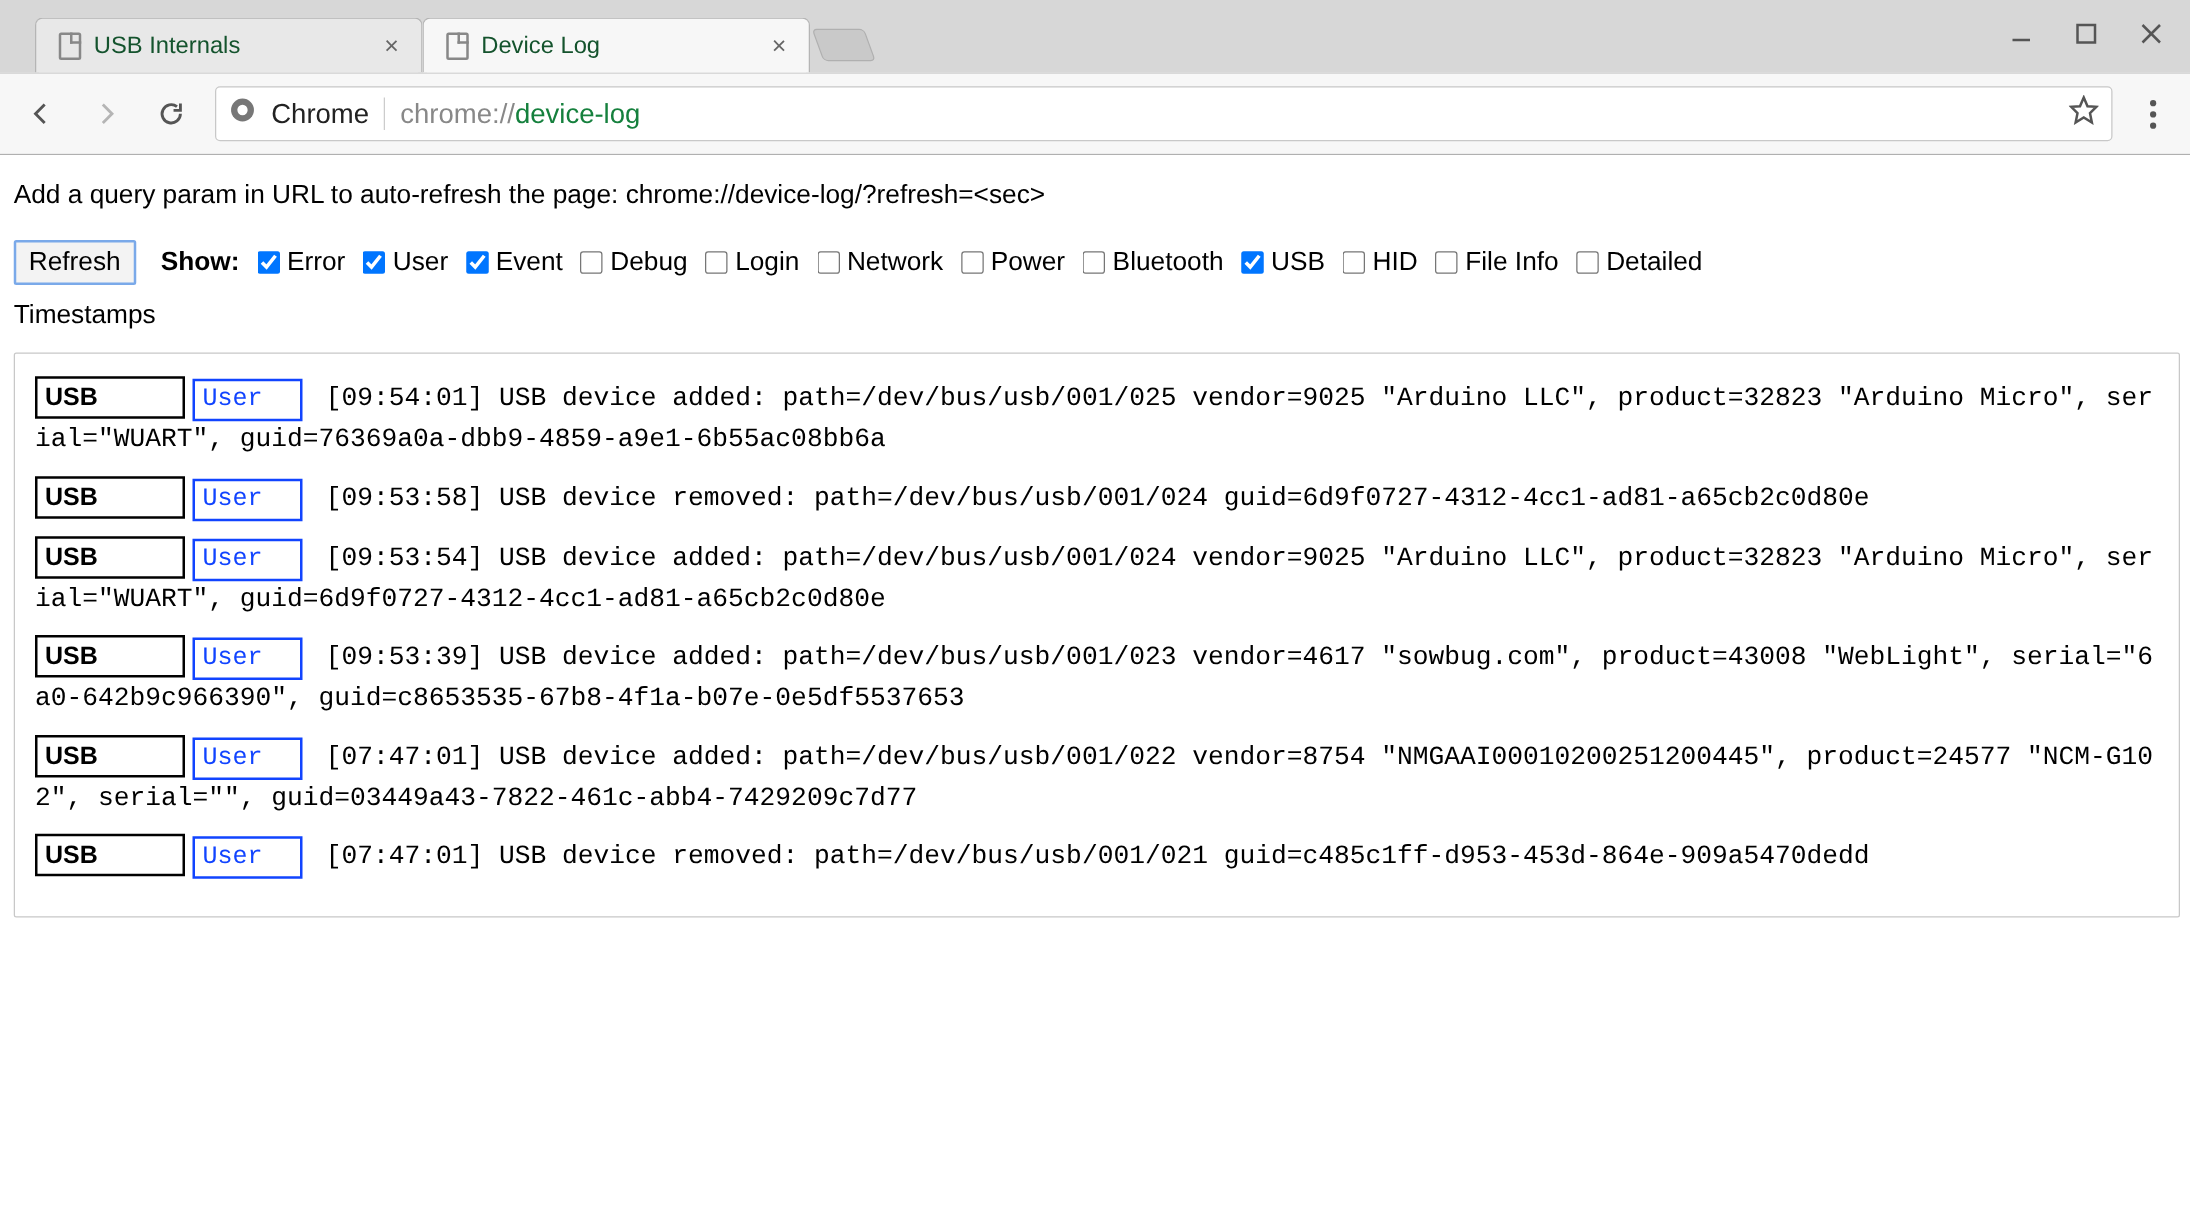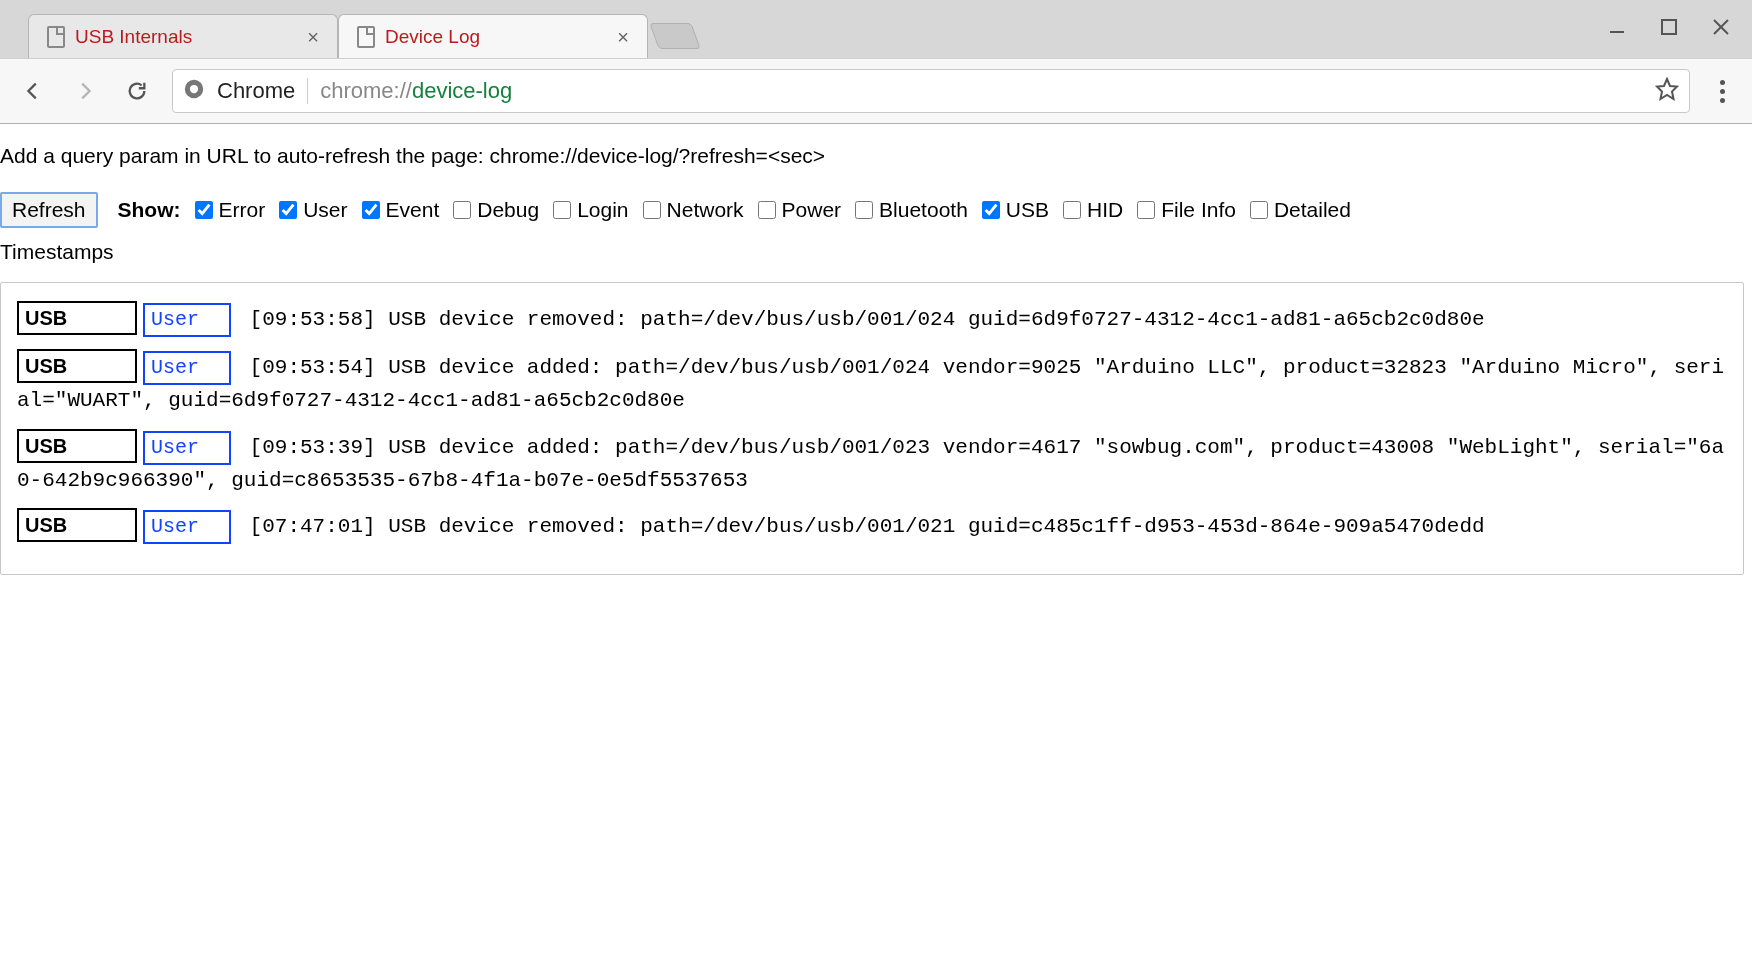--- a/index.html
+++ b/index.html
@@ -45,21 +45,21 @@
       flex-shrink: 0;
     }
     .tab .page-icon::after {
       content: "";
       position: absolute; top:-2px; right:-2px;
       width: 7px; height: 7px;
       background: inherit;
       border-left: 2px solid #888;
       border-bottom: 2px solid #888;
     }
-    .tab .tab-title { flex: 1; white-space: nowrap; overflow: hidden; text-overflow: ellipsis; font-size: 19px; color:#b91c1c; }
+    .tab .tab-title { flex: 1; white-space: nowrap; overflow: hidden; text-overflow: ellipsis; font-size: 19px; color:#14532d; }
     .tab .tab-close { color:#666; font-size: 20px; line-height: 1; padding: 2px 4px; cursor: default; }
     .newtab {
       width: 42px; height: 26px; margin-left: 6px; margin-bottom: 9px;
       background: #c9c9c9; border: 1px solid #b0b0b0;
       transform: skewX(20deg); border-radius: 4px;
     }
     .window-controls {
       position: absolute; right: 18px; top: 14px;
       display: flex; gap: 26px; align-items: center;
     }
@@ -92,21 +92,21 @@
     .omnibox .url { font-size: 22px; color:#888; }
     .omnibox .url .path { color:#15803d; }
     .omnibox .star { margin-left:auto; }
     .omnibox .star svg { width:24px; height:24px; stroke:#555; stroke-width:2; fill:none; }
     .kebab {
       width: 28px; display:flex; flex-direction:column; align-items:center; gap:4px;
     }
     .kebab span { width:5px; height:5px; background:#555; border-radius:50%; }
 
     
-    .page { padding: 20px 8px 30px 0; }
+    .page { padding: 20px 8px 30px 11px; }
     .hint { font-size: 21px; margin-bottom: 24px; }
     .controls-row {
       display:flex; flex-wrap: wrap; align-items:center; gap: 14px 14px;
       margin-bottom: 18px;
       font-size: 21px;
     }
     .refresh-btn {
       font-size: 21px; padding: 4px 10px;
       background: #f3f3f3; border: 2px solid #7aa9e9; border-radius: 2px;
     }
@@ -266,18 +266,20 @@
         <span>File Info</span>
       </label>
       <label class="chk">
         <input type="checkbox" style="">
         <span>Detailed</span>
       </label>
     </div>
   <div class="ts-line">Timestamps</div>
 
   <div class="log-box" id="log-target">
+      <div class="log-entry"><span class="tag">USB</span><span class="tag level user">User</span><span class="log-text"> [09:54:01] USB device added: path=/dev/bus/usb/001/025 vendor=9025 "Arduino LLC", product=32823 "Arduino Micro", serial="WUART", guid=76369a0a-dbb9-4859-a9e1-6b55ac08bb6a</span></div>
       <div class="log-entry"><span class="tag">USB</span><span class="tag level user">User</span><span class="log-text"> [09:53:58] USB device removed: path=/dev/bus/usb/001/024 guid=6d9f0727-4312-4cc1-ad81-a65cb2c0d80e</span></div>
       <div class="log-entry"><span class="tag">USB</span><span class="tag level user">User</span><span class="log-text"> [09:53:54] USB device added: path=/dev/bus/usb/001/024 vendor=9025 "Arduino LLC", product=32823 "Arduino Micro", serial="WUART", guid=6d9f0727-4312-4cc1-ad81-a65cb2c0d80e</span></div>
       <div class="log-entry"><span class="tag">USB</span><span class="tag level user">User</span><span class="log-text"> [09:53:39] USB device added: path=/dev/bus/usb/001/023 vendor=4617 "sowbug.com", product=43008 "WebLight", serial="6a0-642b9c966390", guid=c8653535-67b8-4f1a-b07e-0e5df5537653</span></div>
+      <div class="log-entry"><span class="tag">USB</span><span class="tag level user">User</span><span class="log-text"> [07:47:01] USB device added: path=/dev/bus/usb/001/022 vendor=8754 "NMGAAI00010200251200445", product=24577 "NCM-G102", serial="", guid=03449a43-7822-461c-abb4-7429209c7d77</span></div>
       <div class="log-entry"><span class="tag">USB</span><span class="tag level user">User</span><span class="log-text"> [07:47:01] USB device removed: path=/dev/bus/usb/001/021 guid=c485c1ff-d953-453d-864e-909a5470dedd</span></div>
     </div>
 </div>
 
 </body></html>

